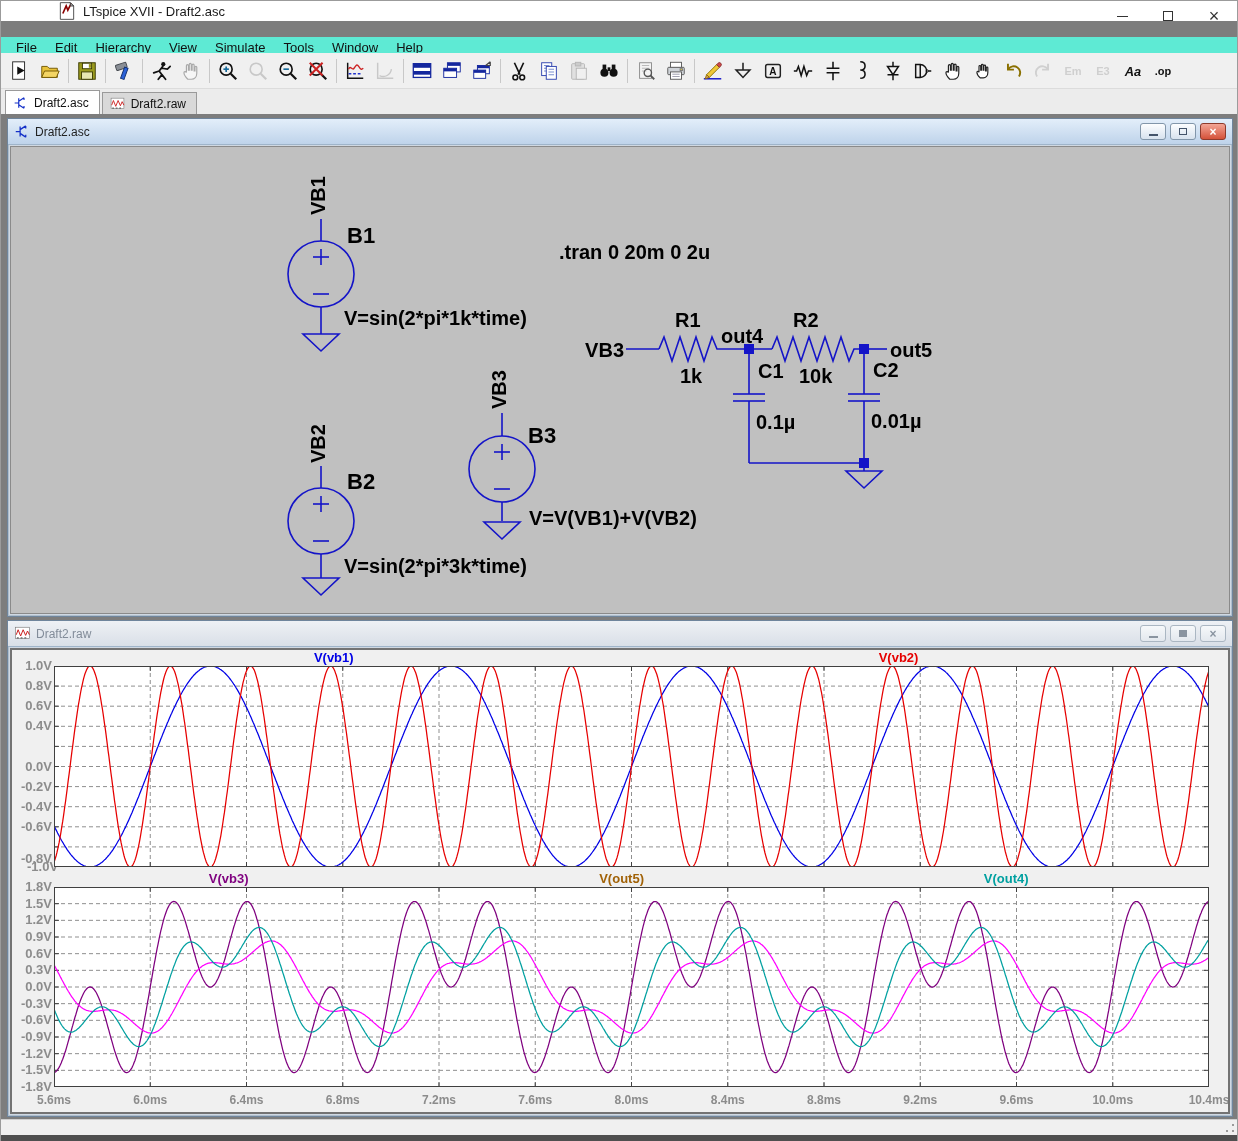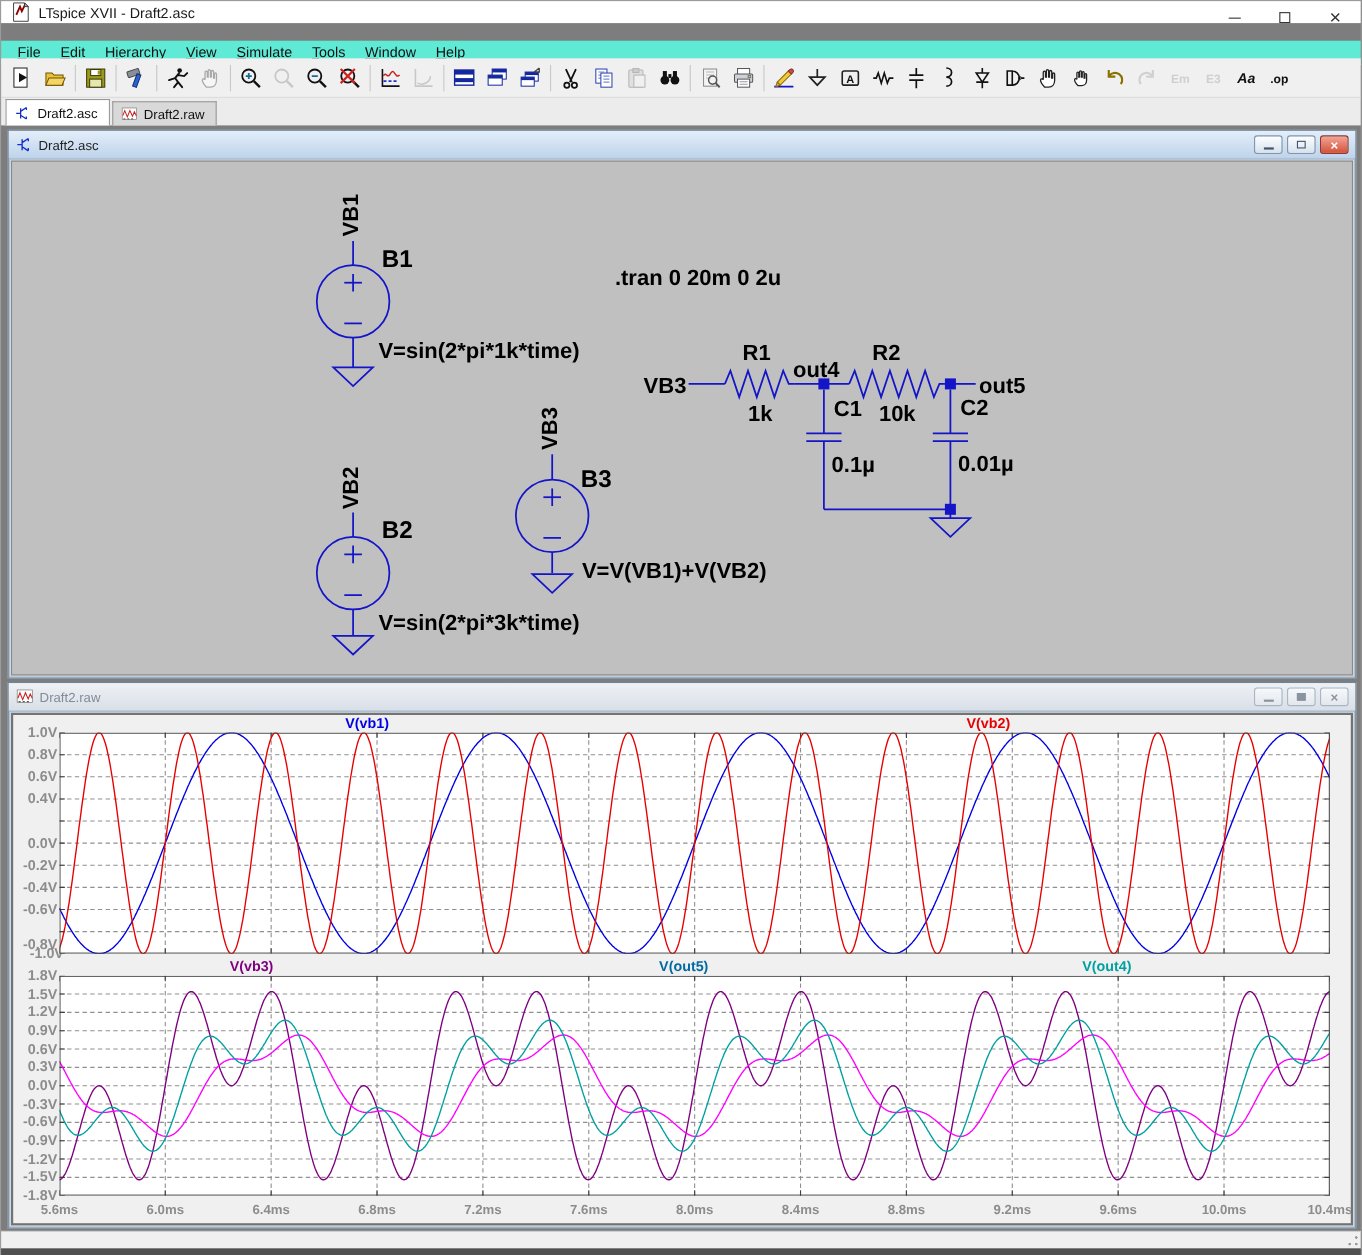--- a/index.html
+++ b/index.html
@@ -3,21 +3,21 @@
 <meta charset="utf-8">
 <style>
   * { margin:0; padding:0; box-sizing:border-box; }
   html,body { width:1238px; height:1141px; }
   body { position:relative; overflow:hidden; background:#7d7d7d;
          font-family:"Liberation Sans", sans-serif; -webkit-font-smoothing:antialiased; }
 
   
   .app-frame { position:absolute; inset:0; border:1px solid #9b9b9b; }
   .titlebar { position:absolute; left:0; top:0; width:100%; height:20px; background:#ffffff;
-              display:flex; align-items:center; }
+              display:flex; align-items:center;padding-left:48px; }
   .titlebar .appicon { width:20px; height:20px; margin:0 6px 0 8px; }
   .titlebar .title { font-size:13px; color:#1a1a1a; }
   .winbtns { position:absolute; right:0; top:0; height:30px; display:flex; }
   .winbtn { width:46px; height:30px; display:flex; align-items:center; justify-content:center;
             font-size:15px; color:#333; }
   .winbtn .bar { width:11px; height:1px; background:#333; display:block; }
   .winbtn .box { width:10px; height:10px; border:1px solid #333; display:block; }
 
   .menubar { position:absolute; left:0; top:36px; width:100%; height:22px; background:#5eead4;
              display:flex; align-items:center; padding-left:6px; border-bottom:1px solid #e2e2e2; }
@@ -595,21 +595,21 @@
           <line x1="0" y1="180.9" x2="1155" y2="180.9" stroke="#8f8f8f" stroke-width="1" stroke-dasharray="4 3"></line>
           <line x1="0" y1="180.9" x2="5" y2="180.9" stroke="#404040"></line>
           <line x1="1150" y1="180.9" x2="1155" y2="180.9" stroke="#404040"></line>
           <line x1="0" y1="201" x2="5" y2="201" stroke="#404040"></line>
           <line x1="1150" y1="201" x2="1155" y2="201" stroke="#404040"></line>
           <path d="M0.0 159.6L0.7 161.1L1.4 162.6L2.2 164.1L2.9 165.5L3.6 167.0L4.3 168.4L5.1 169.8L5.8 171.1L6.5 172.5L7.2 173.8L7.9 175.0L8.7 176.3L9.4 177.5L10.1 178.7L10.8 179.9L11.6 181.1L12.3 182.2L13.0 183.3L13.7 184.3L14.4 185.4L15.2 186.4L15.9 187.3L16.6 188.3L17.3 189.2L18.0 190.0L18.8 190.9L19.5 191.7L20.2 192.5L20.9 193.2L21.7 193.9L22.4 194.6L23.1 195.3L23.8 195.9L24.5 196.5L25.3 197.0L26.0 197.5L26.7 198.0L27.4 198.4L28.2 198.8L28.9 199.2L29.6 199.6L30.3 199.9L31.0 200.1L31.8 200.4L32.5 200.6L33.2 200.7L33.9 200.8L34.6 200.9L35.4 201.0L36.1 201.0L36.8 201.0L37.5 200.9L38.3 200.8L39.0 200.7L39.7 200.6L40.4 200.4L41.1 200.1L41.9 199.9L42.6 199.6L43.3 199.2L44.0 198.8L44.8 198.4L45.5 198.0L46.2 197.5L46.9 197.0L47.6 196.5L48.4 195.9L49.1 195.3L49.8 194.6L50.5 193.9L51.3 193.2L52.0 192.5L52.7 191.7L53.4 190.9L54.1 190.0L54.9 189.2L55.6 188.3L56.3 187.3L57.0 186.4L57.8 185.4L58.5 184.3L59.2 183.3L59.9 182.2L60.6 181.1L61.4 179.9L62.1 178.7L62.8 177.5L63.5 176.3L64.2 175.0L65.0 173.8L65.7 172.5L66.4 171.1L67.1 169.8L67.9 168.4L68.6 167.0L69.3 165.5L70.0 164.1L70.7 162.6L71.5 161.1L72.2 159.6L72.9 158.0L73.6 156.5L74.4 154.9L75.1 153.3L75.8 151.7L76.5 150.0L77.2 148.4L78.0 146.7L78.7 145.0L79.4 143.3L80.1 141.6L80.9 139.8L81.6 138.1L82.3 136.3L83.0 134.5L83.7 132.8L84.5 131.0L85.2 129.1L85.9 127.3L86.6 125.5L87.3 123.7L88.1 121.8L88.8 120.0L89.5 118.1L90.2 116.2L91.0 114.3L91.7 112.5L92.4 110.6L93.1 108.7L93.8 106.8L94.6 104.9L95.3 103.0L96.0 101.1L96.7 99.2L97.5 97.3L98.2 95.5L98.9 93.6L99.6 91.7L100.3 89.8L101.1 87.9L101.8 86.0L102.5 84.2L103.2 82.3L104.0 80.4L104.7 78.6L105.4 76.7L106.1 74.9L106.8 73.1L107.6 71.3L108.3 69.4L109.0 67.6L109.7 65.9L110.4 64.1L111.2 62.3L111.9 60.6L112.6 58.9L113.3 57.1L114.1 55.4L114.8 53.8L115.5 52.1L116.2 50.4L116.9 48.8L117.7 47.2L118.4 45.6L119.1 44.0L119.8 42.5L120.6 40.9L121.3 39.4L122.0 37.9L122.7 36.4L123.4 35.0L124.2 33.6L124.9 32.2L125.6 30.8L126.3 29.4L127.0 28.1L127.8 26.8L128.5 25.5L129.2 24.3L129.9 23.1L130.7 21.9L131.4 20.7L132.1 19.6L132.8 18.5L133.5 17.4L134.3 16.3L135.0 15.3L135.7 14.3L136.4 13.4L137.2 12.4L137.9 11.5L138.6 10.7L139.3 9.8L140.0 9.0L140.8 8.3L141.5 7.5L142.2 6.8L142.9 6.2L143.7 5.5L144.4 4.9L145.1 4.4L145.8 3.8L146.5 3.3L147.3 2.9L148.0 2.4L148.7 2.0L149.4 1.7L150.2 1.3L150.9 1.0L151.6 0.8L152.3 0.6L153.0 0.4L153.8 0.2L154.5 0.1L155.2 0.0L155.9 0.0L156.6 0.0L157.4 0.0L158.1 0.1L158.8 0.2L159.5 0.3L160.3 0.5L161.0 0.7L161.7 1.0L162.4 1.2L163.1 1.6L163.9 1.9L164.6 2.3L165.3 2.7L166.0 3.2L166.8 3.6L167.5 4.2L168.2 4.7L168.9 5.3L169.6 5.9L170.4 6.6L171.1 7.3L171.8 8.0L172.5 8.8L173.3 9.6L174.0 10.4L174.7 11.2L175.4 12.1L176.1 13.0L176.9 14.0L177.6 15.0L178.3 16.0L179.0 17.0L179.7 18.1L180.5 19.2L181.2 20.3L181.9 21.5L182.6 22.7L183.4 23.9L184.1 25.1L184.8 26.4L185.5 27.7L186.2 29.0L187.0 30.3L187.7 31.7L188.4 33.1L189.1 34.5L189.9 36.0L190.6 37.4L191.3 38.9L192.0 40.4L192.7 41.9L193.5 43.5L194.2 45.1L194.9 46.6L195.6 48.3L196.4 49.9L197.1 51.5L197.8 53.2L198.5 54.9L199.2 56.6L200.0 58.3L200.7 60.0L201.4 61.7L202.1 63.5L202.8 65.3L203.6 67.1L204.3 68.8L205.0 70.6L205.7 72.5L206.5 74.3L207.2 76.1L207.9 78.0L208.6 79.8L209.3 81.7L210.1 83.5L210.8 85.4L211.5 87.3L212.2 89.2L213.0 91.0L213.7 92.9L214.4 94.8L215.1 96.7L215.8 98.6L216.6 100.5L217.3 102.4L218.0 104.3L218.7 106.2L219.4 108.1L220.2 110.0L220.9 111.8L221.6 113.7L222.3 115.6L223.1 117.5L223.8 119.3L224.5 121.2L225.2 123.0L225.9 124.9L226.7 126.7L227.4 128.5L228.1 130.4L228.8 132.2L229.6 133.9L230.3 135.7L231.0 137.5L231.7 139.3L232.4 141.0L233.2 142.7L233.9 144.4L234.6 146.1L235.3 147.8L236.1 149.5L236.8 151.1L237.5 152.7L238.2 154.4L238.9 155.9L239.7 157.5L240.4 159.1L241.1 160.6L241.8 162.1L242.5 163.6L243.3 165.0L244.0 166.5L244.7 167.9L245.4 169.3L246.2 170.7L246.9 172.0L247.6 173.3L248.3 174.6L249.0 175.9L249.8 177.1L250.5 178.3L251.2 179.5L251.9 180.7L252.7 181.8L253.4 182.9L254.1 184.0L254.8 185.0L255.5 186.0L256.3 187.0L257.0 188.0L257.7 188.9L258.4 189.8L259.2 190.6L259.9 191.4L260.6 192.2L261.3 193.0L262.0 193.7L262.8 194.4L263.5 195.1L264.2 195.7L264.9 196.3L265.7 196.8L266.4 197.4L267.1 197.8L267.8 198.3L268.5 198.7L269.3 199.1L270.0 199.4L270.7 199.8L271.4 200.0L272.1 200.3L272.9 200.5L273.6 200.7L274.3 200.8L275.0 200.9L275.8 201.0L276.5 201.0L277.2 201.0L277.9 201.0L278.6 200.9L279.4 200.8L280.1 200.6L280.8 200.4L281.5 200.2L282.3 200.0L283.0 199.7L283.7 199.3L284.4 199.0L285.1 198.6L285.9 198.1L286.6 197.7L287.3 197.2L288.0 196.6L288.8 196.1L289.5 195.5L290.2 194.8L290.9 194.2L291.6 193.5L292.4 192.7L293.1 192.0L293.8 191.2L294.5 190.3L295.2 189.5L296.0 188.6L296.7 187.6L297.4 186.7L298.1 185.7L298.9 184.7L299.6 183.6L300.3 182.5L301.0 181.4L301.7 180.3L302.5 179.1L303.2 177.9L303.9 176.7L304.6 175.5L305.4 174.2L306.1 172.9L306.8 171.6L307.5 170.2L308.2 168.8L309.0 167.4L309.7 166.0L310.4 164.6L311.1 163.1L311.9 161.6L312.6 160.1L313.3 158.5L314.0 157.0L314.7 155.4L315.5 153.8L316.2 152.2L316.9 150.6L317.6 148.9L318.3 147.2L319.1 145.6L319.8 143.9L320.5 142.1L321.2 140.4L322.0 138.7L322.7 136.9L323.4 135.1L324.1 133.4L324.8 131.6L325.6 129.7L326.3 127.9L327.0 126.1L327.7 124.3L328.5 122.4L329.2 120.6L329.9 118.7L330.6 116.8L331.3 115.0L332.1 113.1L332.8 111.2L333.5 109.3L334.2 107.4L334.9 105.5L335.7 103.7L336.4 101.8L337.1 99.9L337.8 98.0L338.6 96.1L339.3 94.2L340.0 92.3L340.7 90.4L341.4 88.5L342.2 86.7L342.9 84.8L343.6 82.9L344.3 81.0L345.1 79.2L345.8 77.3L346.5 75.5L347.2 73.7L347.9 71.9L348.7 70.0L349.4 68.2L350.1 66.5L350.8 64.7L351.6 62.9L352.3 61.2L353.0 59.4L353.7 57.7L354.4 56.0L355.2 54.3L355.9 52.6L356.6 51.0L357.3 49.3L358.1 47.7L358.8 46.1L359.5 44.5L360.2 43.0L360.9 41.4L361.7 39.9L362.4 38.4L363.1 36.9L363.8 35.5L364.5 34.0L365.3 32.6L366.0 31.2L366.7 29.9L367.4 28.5L368.2 27.2L368.9 26.0L369.6 24.7L370.3 23.5L371.0 22.3L371.8 21.1L372.5 19.9L373.2 18.8L373.9 17.7L374.7 16.7L375.4 15.6L376.1 14.6L376.8 13.7L377.5 12.7L378.3 11.8L379.0 11.0L379.7 10.1L380.4 9.3L381.2 8.5L381.9 7.8L382.6 7.1L383.3 6.4L384.0 5.7L384.8 5.1L385.5 4.5L386.2 4.0L386.9 3.5L387.6 3.0L388.4 2.6L389.1 2.2L389.8 1.8L390.5 1.4L391.3 1.1L392.0 0.9L392.7 0.6L393.4 0.4L394.1 0.3L394.9 0.2L395.6 0.1L396.3 0.0L397.0 0.0L397.8 0.0L398.5 0.1L399.2 0.2L399.9 0.3L400.6 0.4L401.4 0.6L402.1 0.9L402.8 1.1L403.5 1.4L404.3 1.8L405.0 2.2L405.7 2.6L406.4 3.0L407.1 3.5L407.9 4.0L408.6 4.5L409.3 5.1L410.0 5.7L410.7 6.4L411.5 7.1L412.2 7.8L412.9 8.5L413.6 9.3L414.4 10.1L415.1 11.0L415.8 11.8L416.5 12.7L417.2 13.7L418.0 14.6L418.7 15.6L419.4 16.7L420.1 17.7L420.9 18.8L421.6 19.9L422.3 21.1L423.0 22.3L423.7 23.5L424.5 24.7L425.2 26.0L425.9 27.2L426.6 28.5L427.4 29.9L428.1 31.2L428.8 32.6L429.5 34.0L430.2 35.5L431.0 36.9L431.7 38.4L432.4 39.9L433.1 41.4L433.8 43.0L434.6 44.5L435.3 46.1L436.0 47.7L436.7 49.3L437.5 51.0L438.2 52.6L438.9 54.3L439.6 56.0L440.3 57.7L441.1 59.4L441.8 61.2L442.5 62.9L443.2 64.7L444.0 66.5L444.7 68.2L445.4 70.0L446.1 71.9L446.8 73.7L447.6 75.5L448.3 77.3L449.0 79.2L449.7 81.0L450.4 82.9L451.2 84.8L451.9 86.7L452.6 88.5L453.3 90.4L454.1 92.3L454.8 94.2L455.5 96.1L456.2 98.0L456.9 99.9L457.7 101.8L458.4 103.7L459.1 105.5L459.8 107.4L460.6 109.3L461.3 111.2L462.0 113.1L462.7 115.0L463.4 116.8L464.2 118.7L464.9 120.6L465.6 122.4L466.3 124.3L467.1 126.1L467.8 127.9L468.5 129.7L469.2 131.6L469.9 133.4L470.7 135.1L471.4 136.9L472.1 138.7L472.8 140.4L473.5 142.1L474.3 143.9L475.0 145.6L475.7 147.2L476.4 148.9L477.2 150.6L477.9 152.2L478.6 153.8L479.3 155.4L480.0 157.0L480.8 158.5L481.5 160.1L482.2 161.6L482.9 163.1L483.7 164.6L484.4 166.0L485.1 167.4L485.8 168.8L486.5 170.2L487.3 171.6L488.0 172.9L488.7 174.2L489.4 175.5L490.2 176.7L490.9 177.9L491.6 179.1L492.3 180.3L493.0 181.4L493.8 182.5L494.5 183.6L495.2 184.7L495.9 185.7L496.6 186.7L497.4 187.6L498.1 188.6L498.8 189.5L499.5 190.3L500.3 191.2L501.0 192.0L501.7 192.7L502.4 193.5L503.1 194.2L503.9 194.8L504.6 195.5L505.3 196.1L506.0 196.6L506.8 197.2L507.5 197.7L508.2 198.1L508.9 198.6L509.6 199.0L510.4 199.3L511.1 199.7L511.8 200.0L512.5 200.2L513.3 200.4L514.0 200.6L514.7 200.8L515.4 200.9L516.1 201.0L516.9 201.0L517.6 201.0L518.3 201.0L519.0 200.9L519.8 200.8L520.5 200.7L521.2 200.5L521.9 200.3L522.6 200.0L523.4 199.8L524.1 199.4L524.8 199.1L525.5 198.7L526.2 198.3L527.0 197.8L527.7 197.4L528.4 196.8L529.1 196.3L529.9 195.7L530.6 195.1L531.3 194.4L532.0 193.7L532.7 193.0L533.5 192.2L534.2 191.4L534.9 190.6L535.6 189.8L536.4 188.9L537.1 188.0L537.8 187.0L538.5 186.0L539.2 185.0L540.0 184.0L540.7 182.9L541.4 181.8L542.1 180.7L542.9 179.5L543.6 178.3L544.3 177.1L545.0 175.9L545.7 174.6L546.5 173.3L547.2 172.0L547.9 170.7L548.6 169.3L549.3 167.9L550.1 166.5L550.8 165.0L551.5 163.6L552.2 162.1L553.0 160.6L553.7 159.1L554.4 157.5L555.1 155.9L555.8 154.4L556.6 152.7L557.3 151.1L558.0 149.5L558.7 147.8L559.5 146.1L560.2 144.4L560.9 142.7L561.6 141.0L562.3 139.3L563.1 137.5L563.8 135.7L564.5 133.9L565.2 132.2L566.0 130.4L566.7 128.5L567.4 126.7L568.1 124.9L568.8 123.0L569.6 121.2L570.3 119.3L571.0 117.5L571.7 115.6L572.4 113.7L573.2 111.8L573.9 110.0L574.6 108.1L575.3 106.2L576.1 104.3L576.8 102.4L577.5 100.5L578.2 98.6L578.9 96.7L579.7 94.8L580.4 92.9L581.1 91.0L581.8 89.2L582.6 87.3L583.3 85.4L584.0 83.5L584.7 81.7L585.4 79.8L586.2 78.0L586.9 76.1L587.6 74.3L588.3 72.5L589.0 70.6L589.8 68.8L590.5 67.1L591.2 65.3L591.9 63.5L592.7 61.7L593.4 60.0L594.1 58.3L594.8 56.6L595.5 54.9L596.3 53.2L597.0 51.5L597.7 49.9L598.4 48.3L599.2 46.6L599.9 45.1L600.6 43.5L601.3 41.9L602.0 40.4L602.8 38.9L603.5 37.4L604.2 36.0L604.9 34.5L605.7 33.1L606.4 31.7L607.1 30.3L607.8 29.0L608.5 27.7L609.3 26.4L610.0 25.1L610.7 23.9L611.4 22.7L612.1 21.5L612.9 20.3L613.6 19.2L614.3 18.1L615.0 17.0L615.8 16.0L616.5 15.0L617.2 14.0L617.9 13.0L618.6 12.1L619.4 11.2L620.1 10.4L620.8 9.6L621.5 8.8L622.3 8.0L623.0 7.3L623.7 6.6L624.4 5.9L625.1 5.3L625.9 4.7L626.6 4.2L627.3 3.6L628.0 3.2L628.8 2.7L629.5 2.3L630.2 1.9L630.9 1.6L631.6 1.2L632.4 1.0L633.1 0.7L633.8 0.5L634.5 0.3L635.3 0.2L636.0 0.1L636.7 0.0L637.4 0.0L638.1 0.0L638.9 0.0L639.6 0.1L640.3 0.2L641.0 0.4L641.7 0.6L642.5 0.8L643.2 1.0L643.9 1.3L644.6 1.7L645.4 2.0L646.1 2.4L646.8 2.9L647.5 3.3L648.2 3.8L649.0 4.4L649.7 4.9L650.4 5.5L651.1 6.2L651.9 6.8L652.6 7.5L653.3 8.3L654.0 9.0L654.7 9.8L655.5 10.7L656.2 11.5L656.9 12.4L657.6 13.4L658.3 14.3L659.1 15.3L659.8 16.3L660.5 17.4L661.2 18.5L662.0 19.6L662.7 20.7L663.4 21.9L664.1 23.1L664.8 24.3L665.6 25.5L666.3 26.8L667.0 28.1L667.7 29.4L668.5 30.8L669.2 32.2L669.9 33.6L670.6 35.0L671.3 36.4L672.1 37.9L672.8 39.4L673.5 40.9L674.2 42.5L675.0 44.0L675.7 45.6L676.4 47.2L677.1 48.8L677.8 50.4L678.6 52.1L679.3 53.8L680.0 55.4L680.7 57.1L681.4 58.9L682.2 60.6L682.9 62.3L683.6 64.1L684.3 65.9L685.1 67.6L685.8 69.4L686.5 71.3L687.2 73.1L687.9 74.9L688.7 76.7L689.4 78.6L690.1 80.4L690.8 82.3L691.6 84.2L692.3 86.0L693.0 87.9L693.7 89.8L694.4 91.7L695.2 93.6L695.9 95.5L696.6 97.3L697.3 99.2L698.1 101.1L698.8 103.0L699.5 104.9L700.2 106.8L700.9 108.7L701.7 110.6L702.4 112.5L703.1 114.3L703.8 116.2L704.5 118.1L705.3 120.0L706.0 121.8L706.7 123.7L707.4 125.5L708.2 127.3L708.9 129.1L709.6 131.0L710.3 132.8L711.0 134.5L711.8 136.3L712.5 138.1L713.2 139.8L713.9 141.6L714.7 143.3L715.4 145.0L716.1 146.7L716.8 148.4L717.5 150.0L718.3 151.7L719.0 153.3L719.7 154.9L720.4 156.5L721.2 158.0L721.9 159.6L722.6 161.1L723.3 162.6L724.0 164.1L724.8 165.5L725.5 167.0L726.2 168.4L726.9 169.8L727.6 171.1L728.4 172.5L729.1 173.8L729.8 175.0L730.5 176.3L731.3 177.5L732.0 178.7L732.7 179.9L733.4 181.1L734.1 182.2L734.9 183.3L735.6 184.3L736.3 185.4L737.0 186.4L737.8 187.3L738.5 188.3L739.2 189.2L739.9 190.0L740.6 190.9L741.4 191.7L742.1 192.5L742.8 193.2L743.5 193.9L744.3 194.6L745.0 195.3L745.7 195.9L746.4 196.5L747.1 197.0L747.9 197.5L748.6 198.0L749.3 198.4L750.0 198.8L750.8 199.2L751.5 199.6L752.2 199.9L752.9 200.1L753.6 200.4L754.4 200.6L755.1 200.7L755.8 200.8L756.5 200.9L757.2 201.0L758.0 201.0L758.7 201.0L759.4 200.9L760.1 200.8L760.9 200.7L761.6 200.6L762.3 200.4L763.0 200.1L763.7 199.9L764.5 199.6L765.2 199.2L765.9 198.8L766.6 198.4L767.4 198.0L768.1 197.5L768.8 197.0L769.5 196.5L770.2 195.9L771.0 195.3L771.7 194.6L772.4 193.9L773.1 193.2L773.9 192.5L774.6 191.7L775.3 190.9L776.0 190.0L776.7 189.2L777.5 188.3L778.2 187.3L778.9 186.4L779.6 185.4L780.3 184.3L781.1 183.3L781.8 182.2L782.5 181.1L783.2 179.9L784.0 178.7L784.7 177.5L785.4 176.3L786.1 175.0L786.8 173.8L787.6 172.5L788.3 171.1L789.0 169.8L789.7 168.4L790.5 167.0L791.2 165.5L791.9 164.1L792.6 162.6L793.3 161.1L794.1 159.6L794.8 158.0L795.5 156.5L796.2 154.9L796.9 153.3L797.7 151.7L798.4 150.0L799.1 148.4L799.8 146.7L800.6 145.0L801.3 143.3L802.0 141.6L802.7 139.8L803.4 138.1L804.2 136.3L804.9 134.5L805.6 132.8L806.3 131.0L807.1 129.1L807.8 127.3L808.5 125.5L809.2 123.7L809.9 121.8L810.7 120.0L811.4 118.1L812.1 116.2L812.8 114.3L813.6 112.5L814.3 110.6L815.0 108.7L815.7 106.8L816.4 104.9L817.2 103.0L817.9 101.1L818.6 99.2L819.3 97.3L820.0 95.5L820.8 93.6L821.5 91.7L822.2 89.8L822.9 87.9L823.7 86.0L824.4 84.2L825.1 82.3L825.8 80.4L826.5 78.6L827.3 76.7L828.0 74.9L828.7 73.1L829.4 71.3L830.2 69.4L830.9 67.6L831.6 65.9L832.3 64.1L833.0 62.3L833.8 60.6L834.5 58.9L835.2 57.1L835.9 55.4L836.7 53.8L837.4 52.1L838.1 50.4L838.8 48.8L839.5 47.2L840.3 45.6L841.0 44.0L841.7 42.5L842.4 40.9L843.1 39.4L843.9 37.9L844.6 36.4L845.3 35.0L846.0 33.6L846.8 32.2L847.5 30.8L848.2 29.4L848.9 28.1L849.6 26.8L850.4 25.5L851.1 24.3L851.8 23.1L852.5 21.9L853.3 20.7L854.0 19.6L854.7 18.5L855.4 17.4L856.1 16.3L856.9 15.3L857.6 14.3L858.3 13.4L859.0 12.4L859.8 11.5L860.5 10.7L861.2 9.8L861.9 9.0L862.6 8.3L863.4 7.5L864.1 6.8L864.8 6.2L865.5 5.5L866.3 4.9L867.0 4.4L867.7 3.8L868.4 3.3L869.1 2.9L869.9 2.4L870.6 2.0L871.3 1.7L872.0 1.3L872.7 1.0L873.5 0.8L874.2 0.6L874.9 0.4L875.6 0.2L876.4 0.1L877.1 0.0L877.8 0.0L878.5 0.0L879.2 0.0L880.0 0.1L880.7 0.2L881.4 0.3L882.1 0.5L882.9 0.7L883.6 1.0L884.3 1.2L885.0 1.6L885.7 1.9L886.5 2.3L887.2 2.7L887.9 3.2L888.6 3.6L889.4 4.2L890.1 4.7L890.8 5.3L891.5 5.9L892.2 6.6L893.0 7.3L893.7 8.0L894.4 8.8L895.1 9.6L895.8 10.4L896.6 11.2L897.3 12.1L898.0 13.0L898.7 14.0L899.5 15.0L900.2 16.0L900.9 17.0L901.6 18.1L902.3 19.2L903.1 20.3L903.8 21.5L904.5 22.7L905.2 23.9L906.0 25.1L906.7 26.4L907.4 27.7L908.1 29.0L908.8 30.3L909.6 31.7L910.3 33.1L911.0 34.5L911.7 36.0L912.5 37.4L913.2 38.9L913.9 40.4L914.6 41.9L915.3 43.5L916.1 45.1L916.8 46.6L917.5 48.3L918.2 49.9L918.9 51.5L919.7 53.2L920.4 54.9L921.1 56.6L921.8 58.3L922.6 60.0L923.3 61.7L924.0 63.5L924.7 65.3L925.4 67.1L926.2 68.8L926.9 70.6L927.6 72.5L928.3 74.3L929.1 76.1L929.8 78.0L930.5 79.8L931.2 81.7L931.9 83.5L932.7 85.4L933.4 87.3L934.1 89.2L934.8 91.0L935.6 92.9L936.3 94.8L937.0 96.7L937.7 98.6L938.4 100.5L939.2 102.4L939.9 104.3L940.6 106.2L941.3 108.1L942.0 110.0L942.8 111.8L943.5 113.7L944.2 115.6L944.9 117.5L945.7 119.3L946.4 121.2L947.1 123.0L947.8 124.9L948.5 126.7L949.3 128.5L950.0 130.4L950.7 132.2L951.4 133.9L952.2 135.7L952.9 137.5L953.6 139.3L954.3 141.0L955.0 142.7L955.8 144.4L956.5 146.1L957.2 147.8L957.9 149.5L958.6 151.1L959.4 152.7L960.1 154.4L960.8 155.9L961.5 157.5L962.3 159.1L963.0 160.6L963.7 162.1L964.4 163.6L965.1 165.0L965.9 166.5L966.6 167.9L967.3 169.3L968.0 170.7L968.8 172.0L969.5 173.3L970.2 174.6L970.9 175.9L971.6 177.1L972.4 178.3L973.1 179.5L973.8 180.7L974.5 181.8L975.3 182.9L976.0 184.0L976.7 185.0L977.4 186.0L978.1 187.0L978.9 188.0L979.6 188.9L980.3 189.8L981.0 190.6L981.8 191.4L982.5 192.2L983.2 193.0L983.9 193.7L984.6 194.4L985.4 195.1L986.1 195.7L986.8 196.3L987.5 196.8L988.2 197.4L989.0 197.8L989.7 198.3L990.4 198.7L991.1 199.1L991.9 199.4L992.6 199.8L993.3 200.0L994.0 200.3L994.7 200.5L995.5 200.7L996.2 200.8L996.9 200.9L997.6 201.0L998.4 201.0L999.1 201.0L999.8 201.0L1000.5 200.9L1001.2 200.8L1002.0 200.6L1002.7 200.4L1003.4 200.2L1004.1 200.0L1004.9 199.7L1005.6 199.3L1006.3 199.0L1007.0 198.6L1007.7 198.1L1008.5 197.7L1009.2 197.2L1009.9 196.6L1010.6 196.1L1011.3 195.5L1012.1 194.8L1012.8 194.2L1013.5 193.5L1014.2 192.7L1015.0 192.0L1015.7 191.2L1016.4 190.3L1017.1 189.5L1017.8 188.6L1018.6 187.6L1019.3 186.7L1020.0 185.7L1020.7 184.7L1021.5 183.6L1022.2 182.5L1022.9 181.4L1023.6 180.3L1024.3 179.1L1025.1 177.9L1025.8 176.7L1026.5 175.5L1027.2 174.2L1028.0 172.9L1028.7 171.6L1029.4 170.2L1030.1 168.8L1030.8 167.4L1031.6 166.0L1032.3 164.6L1033.0 163.1L1033.7 161.6L1034.4 160.1L1035.2 158.5L1035.9 157.0L1036.6 155.4L1037.3 153.8L1038.1 152.2L1038.8 150.6L1039.5 148.9L1040.2 147.2L1040.9 145.6L1041.7 143.9L1042.4 142.1L1043.1 140.4L1043.8 138.7L1044.6 136.9L1045.3 135.1L1046.0 133.4L1046.7 131.6L1047.4 129.7L1048.2 127.9L1048.9 126.1L1049.6 124.3L1050.3 122.4L1051.0 120.6L1051.8 118.7L1052.5 116.8L1053.2 115.0L1053.9 113.1L1054.7 111.2L1055.4 109.3L1056.1 107.4L1056.8 105.5L1057.5 103.7L1058.3 101.8L1059.0 99.9L1059.7 98.0L1060.4 96.1L1061.2 94.2L1061.9 92.3L1062.6 90.4L1063.3 88.5L1064.0 86.7L1064.8 84.8L1065.5 82.9L1066.2 81.0L1066.9 79.2L1067.7 77.3L1068.4 75.5L1069.1 73.7L1069.8 71.9L1070.5 70.0L1071.3 68.2L1072.0 66.5L1072.7 64.7L1073.4 62.9L1074.2 61.2L1074.9 59.4L1075.6 57.7L1076.3 56.0L1077.0 54.3L1077.8 52.6L1078.5 51.0L1079.2 49.3L1079.9 47.7L1080.6 46.1L1081.4 44.5L1082.1 43.0L1082.8 41.4L1083.5 39.9L1084.3 38.4L1085.0 36.9L1085.7 35.5L1086.4 34.0L1087.1 32.6L1087.9 31.2L1088.6 29.9L1089.3 28.5L1090.0 27.2L1090.8 26.0L1091.5 24.7L1092.2 23.5L1092.9 22.3L1093.6 21.1L1094.4 19.9L1095.1 18.8L1095.8 17.7L1096.5 16.7L1097.3 15.6L1098.0 14.6L1098.7 13.7L1099.4 12.7L1100.1 11.8L1100.9 11.0L1101.6 10.1L1102.3 9.3L1103.0 8.5L1103.7 7.8L1104.5 7.1L1105.2 6.4L1105.9 5.7L1106.6 5.1L1107.4 4.5L1108.1 4.0L1108.8 3.5L1109.5 3.0L1110.2 2.6L1111.0 2.2L1111.7 1.8L1112.4 1.4L1113.1 1.1L1113.9 0.9L1114.6 0.6L1115.3 0.4L1116.0 0.3L1116.7 0.2L1117.5 0.1L1118.2 0.0L1118.9 0.0L1119.6 0.0L1120.3 0.1L1121.1 0.2L1121.8 0.3L1122.5 0.4L1123.2 0.6L1124.0 0.9L1124.7 1.1L1125.4 1.4L1126.1 1.8L1126.8 2.2L1127.6 2.6L1128.3 3.0L1129.0 3.5L1129.7 4.0L1130.5 4.5L1131.2 5.1L1131.9 5.7L1132.6 6.4L1133.3 7.1L1134.1 7.8L1134.8 8.5L1135.5 9.3L1136.2 10.1L1137.0 11.0L1137.7 11.8L1138.4 12.7L1139.1 13.7L1139.8 14.6L1140.6 15.6L1141.3 16.7L1142.0 17.7L1142.7 18.8L1143.5 19.9L1144.2 21.1L1144.9 22.3L1145.6 23.5L1146.3 24.7L1147.1 26.0L1147.8 27.2L1148.5 28.5L1149.2 29.9L1149.9 31.2L1150.7 32.6L1151.4 34.0L1152.1 35.5L1152.8 36.9L1153.6 38.4L1154.3 39.9L1155.0 41.4" fill="none" stroke="#0000e6" stroke-width="1.25"></path>
           <path d="M0.0 196.1L0.7 194.2L1.4 192.0L2.2 189.5L2.9 186.7L3.6 183.6L4.3 180.3L5.1 176.7L5.8 172.9L6.5 168.8L7.2 164.6L7.9 160.1L8.7 155.4L9.4 150.6L10.1 145.6L10.8 140.4L11.6 135.1L12.3 129.7L13.0 124.3L13.7 118.7L14.4 113.1L15.2 107.4L15.9 101.8L16.6 96.1L17.3 90.4L18.0 84.8L18.8 79.2L19.5 73.7L20.2 68.2L20.9 62.9L21.7 57.7L22.4 52.6L23.1 47.7L23.8 43.0L24.5 38.4L25.3 34.0L26.0 29.9L26.7 26.0L27.4 22.3L28.2 18.8L28.9 15.6L29.6 12.7L30.3 10.1L31.0 7.8L31.8 5.7L32.5 4.0L33.2 2.6L33.9 1.4L34.6 0.6L35.4 0.2L36.1 0.0L36.8 0.2L37.5 0.6L38.3 1.4L39.0 2.6L39.7 4.0L40.4 5.7L41.1 7.8L41.9 10.1L42.6 12.7L43.3 15.6L44.0 18.8L44.8 22.3L45.5 26.0L46.2 29.9L46.9 34.0L47.6 38.4L48.4 43.0L49.1 47.7L49.8 52.6L50.5 57.7L51.3 62.9L52.0 68.2L52.7 73.7L53.4 79.2L54.1 84.8L54.9 90.4L55.6 96.1L56.3 101.8L57.0 107.4L57.8 113.1L58.5 118.7L59.2 124.3L59.9 129.7L60.6 135.1L61.4 140.4L62.1 145.6L62.8 150.6L63.5 155.4L64.2 160.1L65.0 164.6L65.7 168.8L66.4 172.9L67.1 176.7L67.9 180.3L68.6 183.6L69.3 186.7L70.0 189.5L70.7 192.0L71.5 194.2L72.2 196.1L72.9 197.7L73.6 199.0L74.4 200.0L75.1 200.6L75.8 201.0L76.5 201.0L77.2 200.7L78.0 200.0L78.7 199.1L79.4 197.8L80.1 196.3L80.9 194.4L81.6 192.2L82.3 189.8L83.0 187.0L83.7 184.0L84.5 180.7L85.2 177.1L85.9 173.3L86.6 169.3L87.3 165.0L88.1 160.6L88.8 155.9L89.5 151.1L90.2 146.1L91.0 141.0L91.7 135.7L92.4 130.4L93.1 124.9L93.8 119.3L94.6 113.7L95.3 108.1L96.0 102.4L96.7 96.7L97.5 91.0L98.2 85.4L98.9 79.8L99.6 74.3L100.3 68.8L101.1 63.5L101.8 58.3L102.5 53.2L103.2 48.3L104.0 43.5L104.7 38.9L105.4 34.5L106.1 30.3L106.8 26.4L107.6 22.7L108.3 19.2L109.0 16.0L109.7 13.0L110.4 10.4L111.2 8.0L111.9 5.9L112.6 4.2L113.3 2.7L114.1 1.6L114.8 0.7L115.5 0.2L116.2 0.0L116.9 0.1L117.7 0.6L118.4 1.3L119.1 2.4L119.8 3.8L120.6 5.5L121.3 7.5L122.0 9.8L122.7 12.4L123.4 15.3L124.2 18.5L124.9 21.9L125.6 25.5L126.3 29.4L127.0 33.6L127.8 37.9L128.5 42.5L129.2 47.2L129.9 52.1L130.7 57.1L131.4 62.3L132.1 67.6L132.8 73.1L133.5 78.6L134.3 84.2L135.0 89.8L135.7 95.5L136.4 101.1L137.2 106.8L137.9 112.5L138.6 118.1L139.3 123.7L140.0 129.1L140.8 134.5L141.5 139.8L142.2 145.0L142.9 150.0L143.7 154.9L144.4 159.6L145.1 164.1L145.8 168.4L146.5 172.5L147.3 176.3L148.0 179.9L148.7 183.3L149.4 186.4L150.2 189.2L150.9 191.7L151.6 193.9L152.3 195.9L153.0 197.5L153.8 198.8L154.5 199.9L155.2 200.6L155.9 200.9L156.6 201.0L157.4 200.7L158.1 200.1L158.8 199.2L159.5 198.0L160.3 196.5L161.0 194.6L161.7 192.5L162.4 190.0L163.1 187.3L163.9 184.3L164.6 181.1L165.3 177.5L166.0 173.8L166.8 169.8L167.5 165.5L168.2 161.1L168.9 156.5L169.6 151.7L170.4 146.7L171.1 141.6L171.8 136.3L172.5 131.0L173.3 125.5L174.0 120.0L174.7 114.3L175.4 108.7L176.1 103.0L176.9 97.3L177.6 91.7L178.3 86.0L179.0 80.4L179.7 74.9L180.5 69.4L181.2 64.1L181.9 58.9L182.6 53.8L183.4 48.8L184.1 44.0L184.8 39.4L185.5 35.0L186.2 30.8L187.0 26.8L187.7 23.1L188.4 19.6L189.1 16.3L189.9 13.4L190.6 10.7L191.3 8.3L192.0 6.2L192.7 4.4L193.5 2.9L194.2 1.7L194.9 0.8L195.6 0.2L196.4 0.0L197.1 0.1L197.8 0.5L198.5 1.2L199.2 2.3L200.0 3.6L200.7 5.3L201.4 7.3L202.1 9.6L202.8 12.1L203.6 15.0L204.3 18.1L205.0 21.5L205.7 25.1L206.5 29.0L207.2 33.1L207.9 37.4L208.6 41.9L209.3 46.6L210.1 51.5L210.8 56.6L211.5 61.7L212.2 67.1L213.0 72.5L213.7 78.0L214.4 83.5L215.1 89.2L215.8 94.8L216.6 100.5L217.3 106.2L218.0 111.8L218.7 117.5L219.4 123.0L220.2 128.5L220.9 133.9L221.6 139.3L222.3 144.4L223.1 149.5L223.8 154.4L224.5 159.1L225.2 163.6L225.9 167.9L226.7 172.0L227.4 175.9L228.1 179.5L228.8 182.9L229.6 186.0L230.3 188.9L231.0 191.4L231.7 193.7L232.4 195.7L233.2 197.4L233.9 198.7L234.6 199.8L235.3 200.5L236.1 200.9L236.8 201.0L237.5 200.8L238.2 200.2L238.9 199.3L239.7 198.1L240.4 196.6L241.1 194.8L241.8 192.7L242.5 190.3L243.3 187.6L244.0 184.7L244.7 181.4L245.4 177.9L246.2 174.2L246.9 170.2L247.6 166.0L248.3 161.6L249.0 157.0L249.8 152.2L250.5 147.2L251.2 142.1L251.9 136.9L252.7 131.6L253.4 126.1L254.1 120.6L254.8 115.0L255.5 109.3L256.3 103.7L257.0 98.0L257.7 92.3L258.4 86.7L259.2 81.0L259.9 75.5L260.6 70.0L261.3 64.7L262.0 59.4L262.8 54.3L263.5 49.3L264.2 44.5L264.9 39.9L265.7 35.5L266.4 31.2L267.1 27.2L267.8 23.5L268.5 19.9L269.3 16.7L270.0 13.7L270.7 11.0L271.4 8.5L272.1 6.4L272.9 4.5L273.6 3.0L274.3 1.8L275.0 0.9L275.8 0.3L276.5 0.0L277.2 0.1L277.9 0.4L278.6 1.1L279.4 2.2L280.1 3.5L280.8 5.1L281.5 7.1L282.3 9.3L283.0 11.8L283.7 14.6L284.4 17.7L285.1 21.1L285.9 24.7L286.6 28.5L287.3 32.6L288.0 36.9L288.8 41.4L289.5 46.1L290.2 51.0L290.9 56.0L291.6 61.2L292.4 66.5L293.1 71.9L293.8 77.3L294.5 82.9L295.2 88.5L296.0 94.2L296.7 99.9L297.4 105.5L298.1 111.2L298.9 116.8L299.6 122.4L300.3 127.9L301.0 133.4L301.7 138.7L302.5 143.9L303.2 148.9L303.9 153.8L304.6 158.5L305.4 163.1L306.1 167.4L306.8 171.6L307.5 175.5L308.2 179.1L309.0 182.5L309.7 185.7L310.4 188.6L311.1 191.2L311.9 193.5L312.6 195.5L313.3 197.2L314.0 198.6L314.7 199.7L315.5 200.4L316.2 200.9L316.9 201.0L317.6 200.8L318.3 200.3L319.1 199.4L319.8 198.3L320.5 196.8L321.2 195.1L322.0 193.0L322.7 190.6L323.4 188.0L324.1 185.0L324.8 181.8L325.6 178.3L326.3 174.6L327.0 170.7L327.7 166.5L328.5 162.1L329.2 157.5L329.9 152.7L330.6 147.8L331.3 142.7L332.1 137.5L332.8 132.2L333.5 126.7L334.2 121.2L334.9 115.6L335.7 110.0L336.4 104.3L337.1 98.6L337.8 92.9L338.6 87.3L339.3 81.7L340.0 76.1L340.7 70.6L341.4 65.3L342.2 60.0L342.9 54.9L343.6 49.9L344.3 45.1L345.1 40.4L345.8 36.0L346.5 31.7L347.2 27.7L347.9 23.9L348.7 20.3L349.4 17.0L350.1 14.0L350.8 11.2L351.6 8.8L352.3 6.6L353.0 4.7L353.7 3.2L354.4 1.9L355.2 1.0L355.9 0.3L356.6 0.0L357.3 0.0L358.1 0.4L358.8 1.0L359.5 2.0L360.2 3.3L360.9 4.9L361.7 6.8L362.4 9.0L363.1 11.5L363.8 14.3L364.5 17.4L365.3 20.7L366.0 24.3L366.7 28.1L367.4 32.2L368.2 36.4L368.9 40.9L369.6 45.6L370.3 50.4L371.0 55.4L371.8 60.6L372.5 65.9L373.2 71.3L373.9 76.7L374.7 82.3L375.4 87.9L376.1 93.6L376.8 99.2L377.5 104.9L378.3 110.6L379.0 116.2L379.7 121.8L380.4 127.3L381.2 132.8L381.9 138.1L382.6 143.3L383.3 148.4L384.0 153.3L384.8 158.0L385.5 162.6L386.2 167.0L386.9 171.1L387.6 175.0L388.4 178.7L389.1 182.2L389.8 185.4L390.5 188.3L391.3 190.9L392.0 193.2L392.7 195.3L393.4 197.0L394.1 198.4L394.9 199.6L395.6 200.4L396.3 200.8L397.0 201.0L397.8 200.8L398.5 200.4L399.2 199.6L399.9 198.4L400.6 197.0L401.4 195.3L402.1 193.2L402.8 190.9L403.5 188.3L404.3 185.4L405.0 182.2L405.7 178.7L406.4 175.0L407.1 171.1L407.9 167.0L408.6 162.6L409.3 158.0L410.0 153.3L410.7 148.4L411.5 143.3L412.2 138.1L412.9 132.8L413.6 127.3L414.4 121.8L415.1 116.2L415.8 110.6L416.5 104.9L417.2 99.2L418.0 93.6L418.7 87.9L419.4 82.3L420.1 76.7L420.9 71.3L421.6 65.9L422.3 60.6L423.0 55.4L423.7 50.4L424.5 45.6L425.2 40.9L425.9 36.4L426.6 32.2L427.4 28.1L428.1 24.3L428.8 20.7L429.5 17.4L430.2 14.3L431.0 11.5L431.7 9.0L432.4 6.8L433.1 4.9L433.8 3.3L434.6 2.0L435.3 1.0L436.0 0.4L436.7 0.0L437.5 0.0L438.2 0.3L438.9 1.0L439.6 1.9L440.3 3.2L441.1 4.7L441.8 6.6L442.5 8.8L443.2 11.2L444.0 14.0L444.7 17.0L445.4 20.3L446.1 23.9L446.8 27.7L447.6 31.7L448.3 36.0L449.0 40.4L449.7 45.1L450.4 49.9L451.2 54.9L451.9 60.0L452.6 65.3L453.3 70.6L454.1 76.1L454.8 81.7L455.5 87.3L456.2 92.9L456.9 98.6L457.7 104.3L458.4 110.0L459.1 115.6L459.8 121.2L460.6 126.7L461.3 132.2L462.0 137.5L462.7 142.7L463.4 147.8L464.2 152.7L464.9 157.5L465.6 162.1L466.3 166.5L467.1 170.7L467.8 174.6L468.5 178.3L469.2 181.8L469.9 185.0L470.7 188.0L471.4 190.6L472.1 193.0L472.8 195.1L473.5 196.8L474.3 198.3L475.0 199.4L475.7 200.3L476.4 200.8L477.2 201.0L477.9 200.9L478.6 200.4L479.3 199.7L480.0 198.6L480.8 197.2L481.5 195.5L482.2 193.5L482.9 191.2L483.7 188.6L484.4 185.7L485.1 182.5L485.8 179.1L486.5 175.5L487.3 171.6L488.0 167.4L488.7 163.1L489.4 158.5L490.2 153.8L490.9 148.9L491.6 143.9L492.3 138.7L493.0 133.4L493.8 127.9L494.5 122.4L495.2 116.8L495.9 111.2L496.6 105.5L497.4 99.9L498.1 94.2L498.8 88.5L499.5 82.9L500.3 77.3L501.0 71.9L501.7 66.5L502.4 61.2L503.1 56.0L503.9 51.0L504.6 46.1L505.3 41.4L506.0 36.9L506.8 32.6L507.5 28.5L508.2 24.7L508.9 21.1L509.6 17.7L510.4 14.6L511.1 11.8L511.8 9.3L512.5 7.1L513.3 5.1L514.0 3.5L514.7 2.2L515.4 1.1L516.1 0.4L516.9 0.1L517.6 0.0L518.3 0.3L519.0 0.9L519.8 1.8L520.5 3.0L521.2 4.5L521.9 6.4L522.6 8.5L523.4 11.0L524.1 13.7L524.8 16.7L525.5 19.9L526.2 23.5L527.0 27.2L527.7 31.2L528.4 35.5L529.1 39.9L529.9 44.5L530.6 49.3L531.3 54.3L532.0 59.4L532.7 64.7L533.5 70.0L534.2 75.5L534.9 81.0L535.6 86.7L536.4 92.3L537.1 98.0L537.8 103.7L538.5 109.3L539.2 115.0L540.0 120.6L540.7 126.1L541.4 131.6L542.1 136.9L542.9 142.1L543.6 147.2L544.3 152.2L545.0 157.0L545.7 161.6L546.5 166.0L547.2 170.2L547.9 174.2L548.6 177.9L549.3 181.4L550.1 184.7L550.8 187.6L551.5 190.3L552.2 192.7L553.0 194.8L553.7 196.6L554.4 198.1L555.1 199.3L555.8 200.2L556.6 200.8L557.3 201.0L558.0 200.9L558.7 200.5L559.5 199.8L560.2 198.7L560.9 197.4L561.6 195.7L562.3 193.7L563.1 191.4L563.8 188.9L564.5 186.0L565.2 182.9L566.0 179.5L566.7 175.9L567.4 172.0L568.1 167.9L568.8 163.6L569.6 159.1L570.3 154.4L571.0 149.5L571.7 144.4L572.4 139.3L573.2 133.9L573.9 128.5L574.6 123.0L575.3 117.5L576.1 111.8L576.8 106.2L577.5 100.5L578.2 94.8L578.9 89.2L579.7 83.5L580.4 78.0L581.1 72.5L581.8 67.1L582.6 61.7L583.3 56.6L584.0 51.5L584.7 46.6L585.4 41.9L586.2 37.4L586.9 33.1L587.6 29.0L588.3 25.1L589.0 21.5L589.8 18.1L590.5 15.0L591.2 12.1L591.9 9.6L592.7 7.3L593.4 5.3L594.1 3.6L594.8 2.3L595.5 1.2L596.3 0.5L597.0 0.1L597.7 0.0L598.4 0.2L599.2 0.8L599.9 1.7L600.6 2.9L601.3 4.4L602.0 6.2L602.8 8.3L603.5 10.7L604.2 13.4L604.9 16.3L605.7 19.6L606.4 23.1L607.1 26.8L607.8 30.8L608.5 35.0L609.3 39.4L610.0 44.0L610.7 48.8L611.4 53.8L612.1 58.9L612.9 64.1L613.6 69.4L614.3 74.9L615.0 80.4L615.8 86.0L616.5 91.7L617.2 97.3L617.9 103.0L618.6 108.7L619.4 114.3L620.1 120.0L620.8 125.5L621.5 131.0L622.3 136.3L623.0 141.6L623.7 146.7L624.4 151.7L625.1 156.5L625.9 161.1L626.6 165.5L627.3 169.8L628.0 173.8L628.8 177.5L629.5 181.1L630.2 184.3L630.9 187.3L631.6 190.0L632.4 192.5L633.1 194.6L633.8 196.5L634.5 198.0L635.3 199.2L636.0 200.1L636.7 200.7L637.4 201.0L638.1 200.9L638.9 200.6L639.6 199.9L640.3 198.8L641.0 197.5L641.7 195.9L642.5 193.9L643.2 191.7L643.9 189.2L644.6 186.4L645.4 183.3L646.1 179.9L646.8 176.3L647.5 172.5L648.2 168.4L649.0 164.1L649.7 159.6L650.4 154.9L651.1 150.0L651.9 145.0L652.6 139.8L653.3 134.5L654.0 129.1L654.7 123.7L655.5 118.1L656.2 112.5L656.9 106.8L657.6 101.1L658.3 95.5L659.1 89.8L659.8 84.2L660.5 78.6L661.2 73.1L662.0 67.6L662.7 62.3L663.4 57.1L664.1 52.1L664.8 47.2L665.6 42.5L666.3 37.9L667.0 33.6L667.7 29.4L668.5 25.5L669.2 21.9L669.9 18.5L670.6 15.3L671.3 12.4L672.1 9.8L672.8 7.5L673.5 5.5L674.2 3.8L675.0 2.4L675.7 1.3L676.4 0.6L677.1 0.1L677.8 0.0L678.6 0.2L679.3 0.7L680.0 1.6L680.7 2.7L681.4 4.2L682.2 5.9L682.9 8.0L683.6 10.4L684.3 13.0L685.1 16.0L685.8 19.2L686.5 22.7L687.2 26.4L687.9 30.3L688.7 34.5L689.4 38.9L690.1 43.5L690.8 48.3L691.6 53.2L692.3 58.3L693.0 63.5L693.7 68.8L694.4 74.3L695.2 79.8L695.9 85.4L696.6 91.0L697.3 96.7L698.1 102.4L698.8 108.1L699.5 113.7L700.2 119.3L700.9 124.9L701.7 130.4L702.4 135.7L703.1 141.0L703.8 146.1L704.5 151.1L705.3 155.9L706.0 160.6L706.7 165.0L707.4 169.3L708.2 173.3L708.9 177.1L709.6 180.7L710.3 184.0L711.0 187.0L711.8 189.8L712.5 192.2L713.2 194.4L713.9 196.3L714.7 197.8L715.4 199.1L716.1 200.0L716.8 200.7L717.5 201.0L718.3 201.0L719.0 200.6L719.7 200.0L720.4 199.0L721.2 197.7L721.9 196.1L722.6 194.2L723.3 192.0L724.0 189.5L724.8 186.7L725.5 183.6L726.2 180.3L726.9 176.7L727.6 172.9L728.4 168.8L729.1 164.6L729.8 160.1L730.5 155.4L731.3 150.6L732.0 145.6L732.7 140.4L733.4 135.1L734.1 129.7L734.9 124.3L735.6 118.7L736.3 113.1L737.0 107.4L737.8 101.8L738.5 96.1L739.2 90.4L739.9 84.8L740.6 79.2L741.4 73.7L742.1 68.2L742.8 62.9L743.5 57.7L744.3 52.6L745.0 47.7L745.7 43.0L746.4 38.4L747.1 34.0L747.9 29.9L748.6 26.0L749.3 22.3L750.0 18.8L750.8 15.6L751.5 12.7L752.2 10.1L752.9 7.8L753.6 5.7L754.4 4.0L755.1 2.6L755.8 1.4L756.5 0.6L757.2 0.2L758.0 0.0L758.7 0.2L759.4 0.6L760.1 1.4L760.9 2.6L761.6 4.0L762.3 5.7L763.0 7.8L763.7 10.1L764.5 12.7L765.2 15.6L765.9 18.8L766.6 22.3L767.4 26.0L768.1 29.9L768.8 34.0L769.5 38.4L770.2 43.0L771.0 47.7L771.7 52.6L772.4 57.7L773.1 62.9L773.9 68.2L774.6 73.7L775.3 79.2L776.0 84.8L776.7 90.4L777.5 96.1L778.2 101.8L778.9 107.4L779.6 113.1L780.3 118.7L781.1 124.3L781.8 129.7L782.5 135.1L783.2 140.4L784.0 145.6L784.7 150.6L785.4 155.4L786.1 160.1L786.8 164.6L787.6 168.8L788.3 172.9L789.0 176.7L789.7 180.3L790.5 183.6L791.2 186.7L791.9 189.5L792.6 192.0L793.3 194.2L794.1 196.1L794.8 197.7L795.5 199.0L796.2 200.0L796.9 200.6L797.7 201.0L798.4 201.0L799.1 200.7L799.8 200.0L800.6 199.1L801.3 197.8L802.0 196.3L802.7 194.4L803.4 192.2L804.2 189.8L804.9 187.0L805.6 184.0L806.3 180.7L807.1 177.1L807.8 173.3L808.5 169.3L809.2 165.0L809.9 160.6L810.7 155.9L811.4 151.1L812.1 146.1L812.8 141.0L813.6 135.7L814.3 130.4L815.0 124.9L815.7 119.3L816.4 113.7L817.2 108.1L817.9 102.4L818.6 96.7L819.3 91.0L820.0 85.4L820.8 79.8L821.5 74.3L822.2 68.8L822.9 63.5L823.7 58.3L824.4 53.2L825.1 48.3L825.8 43.5L826.5 38.9L827.3 34.5L828.0 30.3L828.7 26.4L829.4 22.7L830.2 19.2L830.9 16.0L831.6 13.0L832.3 10.4L833.0 8.0L833.8 5.9L834.5 4.2L835.2 2.7L835.9 1.6L836.7 0.7L837.4 0.2L838.1 0.0L838.8 0.1L839.5 0.6L840.3 1.3L841.0 2.4L841.7 3.8L842.4 5.5L843.1 7.5L843.9 9.8L844.6 12.4L845.3 15.3L846.0 18.5L846.8 21.9L847.5 25.5L848.2 29.4L848.9 33.6L849.6 37.9L850.4 42.5L851.1 47.2L851.8 52.1L852.5 57.1L853.3 62.3L854.0 67.6L854.7 73.1L855.4 78.6L856.1 84.2L856.9 89.8L857.6 95.5L858.3 101.1L859.0 106.8L859.8 112.5L860.5 118.1L861.2 123.7L861.9 129.1L862.6 134.5L863.4 139.8L864.1 145.0L864.8 150.0L865.5 154.9L866.3 159.6L867.0 164.1L867.7 168.4L868.4 172.5L869.1 176.3L869.9 179.9L870.6 183.3L871.3 186.4L872.0 189.2L872.7 191.7L873.5 193.9L874.2 195.9L874.9 197.5L875.6 198.8L876.4 199.9L877.1 200.6L877.8 200.9L878.5 201.0L879.2 200.7L880.0 200.1L880.7 199.2L881.4 198.0L882.1 196.5L882.9 194.6L883.6 192.5L884.3 190.0L885.0 187.3L885.7 184.3L886.5 181.1L887.2 177.5L887.9 173.8L888.6 169.8L889.4 165.5L890.1 161.1L890.8 156.5L891.5 151.7L892.2 146.7L893.0 141.6L893.7 136.3L894.4 131.0L895.1 125.5L895.8 120.0L896.6 114.3L897.3 108.7L898.0 103.0L898.7 97.3L899.5 91.7L900.2 86.0L900.9 80.4L901.6 74.9L902.3 69.4L903.1 64.1L903.8 58.9L904.5 53.8L905.2 48.8L906.0 44.0L906.7 39.4L907.4 35.0L908.1 30.8L908.8 26.8L909.6 23.1L910.3 19.6L911.0 16.3L911.7 13.4L912.5 10.7L913.2 8.3L913.9 6.2L914.6 4.4L915.3 2.9L916.1 1.7L916.8 0.8L917.5 0.2L918.2 0.0L918.9 0.1L919.7 0.5L920.4 1.2L921.1 2.3L921.8 3.6L922.6 5.3L923.3 7.3L924.0 9.6L924.7 12.1L925.4 15.0L926.2 18.1L926.9 21.5L927.6 25.1L928.3 29.0L929.1 33.1L929.8 37.4L930.5 41.9L931.2 46.6L931.9 51.5L932.7 56.6L933.4 61.7L934.1 67.1L934.8 72.5L935.6 78.0L936.3 83.5L937.0 89.2L937.7 94.8L938.4 100.5L939.2 106.2L939.9 111.8L940.6 117.5L941.3 123.0L942.0 128.5L942.8 133.9L943.5 139.3L944.2 144.4L944.9 149.5L945.7 154.4L946.4 159.1L947.1 163.6L947.8 167.9L948.5 172.0L949.3 175.9L950.0 179.5L950.7 182.9L951.4 186.0L952.2 188.9L952.9 191.4L953.6 193.7L954.3 195.7L955.0 197.4L955.8 198.7L956.5 199.8L957.2 200.5L957.9 200.9L958.6 201.0L959.4 200.8L960.1 200.2L960.8 199.3L961.5 198.1L962.3 196.6L963.0 194.8L963.7 192.7L964.4 190.3L965.1 187.6L965.9 184.7L966.6 181.4L967.3 177.9L968.0 174.2L968.8 170.2L969.5 166.0L970.2 161.6L970.9 157.0L971.6 152.2L972.4 147.2L973.1 142.1L973.8 136.9L974.5 131.6L975.3 126.1L976.0 120.6L976.7 115.0L977.4 109.3L978.1 103.7L978.9 98.0L979.6 92.3L980.3 86.7L981.0 81.0L981.8 75.5L982.5 70.0L983.2 64.7L983.9 59.4L984.6 54.3L985.4 49.3L986.1 44.5L986.8 39.9L987.5 35.5L988.2 31.2L989.0 27.2L989.7 23.5L990.4 19.9L991.1 16.7L991.9 13.7L992.6 11.0L993.3 8.5L994.0 6.4L994.7 4.5L995.5 3.0L996.2 1.8L996.9 0.9L997.6 0.3L998.4 0.0L999.1 0.1L999.8 0.4L1000.5 1.1L1001.2 2.2L1002.0 3.5L1002.7 5.1L1003.4 7.1L1004.1 9.3L1004.9 11.8L1005.6 14.6L1006.3 17.7L1007.0 21.1L1007.7 24.7L1008.5 28.5L1009.2 32.6L1009.9 36.9L1010.6 41.4L1011.3 46.1L1012.1 51.0L1012.8 56.0L1013.5 61.2L1014.2 66.5L1015.0 71.9L1015.7 77.3L1016.4 82.9L1017.1 88.5L1017.8 94.2L1018.6 99.9L1019.3 105.5L1020.0 111.2L1020.7 116.8L1021.5 122.4L1022.2 127.9L1022.9 133.4L1023.6 138.7L1024.3 143.9L1025.1 148.9L1025.8 153.8L1026.5 158.5L1027.2 163.1L1028.0 167.4L1028.7 171.6L1029.4 175.5L1030.1 179.1L1030.8 182.5L1031.6 185.7L1032.3 188.6L1033.0 191.2L1033.7 193.5L1034.4 195.5L1035.2 197.2L1035.9 198.6L1036.6 199.7L1037.3 200.4L1038.1 200.9L1038.8 201.0L1039.5 200.8L1040.2 200.3L1040.9 199.4L1041.7 198.3L1042.4 196.8L1043.1 195.1L1043.8 193.0L1044.6 190.6L1045.3 188.0L1046.0 185.0L1046.7 181.8L1047.4 178.3L1048.2 174.6L1048.9 170.7L1049.6 166.5L1050.3 162.1L1051.0 157.5L1051.8 152.7L1052.5 147.8L1053.2 142.7L1053.9 137.5L1054.7 132.2L1055.4 126.7L1056.1 121.2L1056.8 115.6L1057.5 110.0L1058.3 104.3L1059.0 98.6L1059.7 92.9L1060.4 87.3L1061.2 81.7L1061.9 76.1L1062.6 70.6L1063.3 65.3L1064.0 60.0L1064.8 54.9L1065.5 49.9L1066.2 45.1L1066.9 40.4L1067.7 36.0L1068.4 31.7L1069.1 27.7L1069.8 23.9L1070.5 20.3L1071.3 17.0L1072.0 14.0L1072.7 11.2L1073.4 8.8L1074.2 6.6L1074.9 4.7L1075.6 3.2L1076.3 1.9L1077.0 1.0L1077.8 0.3L1078.5 0.0L1079.2 0.0L1079.9 0.4L1080.6 1.0L1081.4 2.0L1082.1 3.3L1082.8 4.9L1083.5 6.8L1084.3 9.0L1085.0 11.5L1085.7 14.3L1086.4 17.4L1087.1 20.7L1087.9 24.3L1088.6 28.1L1089.3 32.2L1090.0 36.4L1090.8 40.9L1091.5 45.6L1092.2 50.4L1092.9 55.4L1093.6 60.6L1094.4 65.9L1095.1 71.3L1095.8 76.7L1096.5 82.3L1097.3 87.9L1098.0 93.6L1098.7 99.2L1099.4 104.9L1100.1 110.6L1100.9 116.2L1101.6 121.8L1102.3 127.3L1103.0 132.8L1103.7 138.1L1104.5 143.3L1105.2 148.4L1105.9 153.3L1106.6 158.0L1107.4 162.6L1108.1 167.0L1108.8 171.1L1109.5 175.0L1110.2 178.7L1111.0 182.2L1111.7 185.4L1112.4 188.3L1113.1 190.9L1113.9 193.2L1114.6 195.3L1115.3 197.0L1116.0 198.4L1116.7 199.6L1117.5 200.4L1118.2 200.8L1118.9 201.0L1119.6 200.8L1120.3 200.4L1121.1 199.6L1121.8 198.4L1122.5 197.0L1123.2 195.3L1124.0 193.2L1124.7 190.9L1125.4 188.3L1126.1 185.4L1126.8 182.2L1127.6 178.7L1128.3 175.0L1129.0 171.1L1129.7 167.0L1130.5 162.6L1131.2 158.0L1131.9 153.3L1132.6 148.4L1133.3 143.3L1134.1 138.1L1134.8 132.8L1135.5 127.3L1136.2 121.8L1137.0 116.2L1137.7 110.6L1138.4 104.9L1139.1 99.2L1139.8 93.6L1140.6 87.9L1141.3 82.3L1142.0 76.7L1142.7 71.3L1143.5 65.9L1144.2 60.6L1144.9 55.4L1145.6 50.4L1146.3 45.6L1147.1 40.9L1147.8 36.4L1148.5 32.2L1149.2 28.1L1149.9 24.3L1150.7 20.7L1151.4 17.4L1152.1 14.3L1152.8 11.5L1153.6 9.0L1154.3 6.8L1155.0 4.9" fill="none" stroke="#e60000" stroke-width="1.25"></path>
           <rect x="0.5" y="0.5" width="1154" height="200" fill="none" stroke="#404040"></rect>
         </svg>
         <span class="trace-label" style="color: rgb(127, 0, 127); left: 196.8px; top: 221px;">V(vb3)</span>
-        <span class="trace-label" style="color: #0369a1; left: 587.19px; top: 221px;">V(out5)</span>
+        <span class="trace-label" style="color: #a16207; left: 587.19px; top: 221px;">V(out5)</span>
         <span class="trace-label" style="color: rgb(0, 160, 160); left: 971.805px; top: 221px;">V(out4)</span>
         <span class="tick-y" style="left: 0px; top: 229px;">1.8V</span>
         <span class="tick-y" style="left: 0px; top: 245.667px; padding-left: 12px;">1.5V</span>
         <span class="tick-y" style="left: 0px; top: 262.333px;">1.2V</span>
         <span class="tick-y" style="left: 0px; top: 279px;">0.9V</span>
         <span class="tick-y" style="left: 0px; top: 295.667px;">0.6V</span>
         <span class="tick-y" style="left: 0px; top: 312.333px;">0.3V</span>
         <span class="tick-y" style="left: 0px; top: 329px;">0.0V</span>
         <span class="tick-y" style="left: 0px; top: 345.667px;">-0.3V</span>
         <span class="tick-y" style="left: 0px; top: 362.333px;">-0.6V</span>

